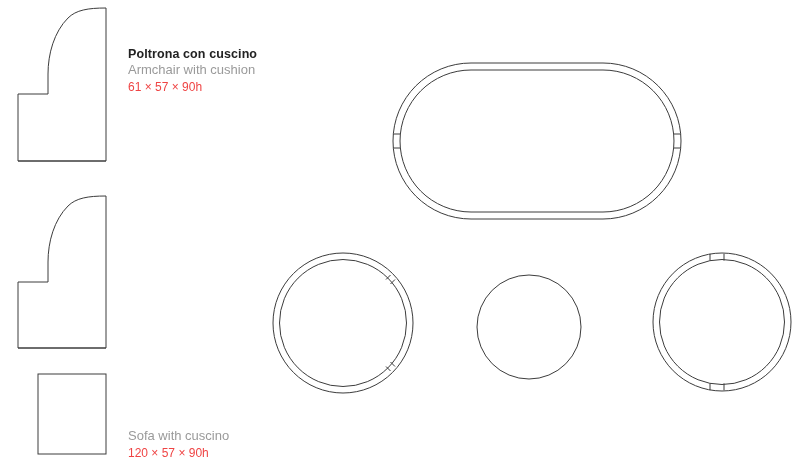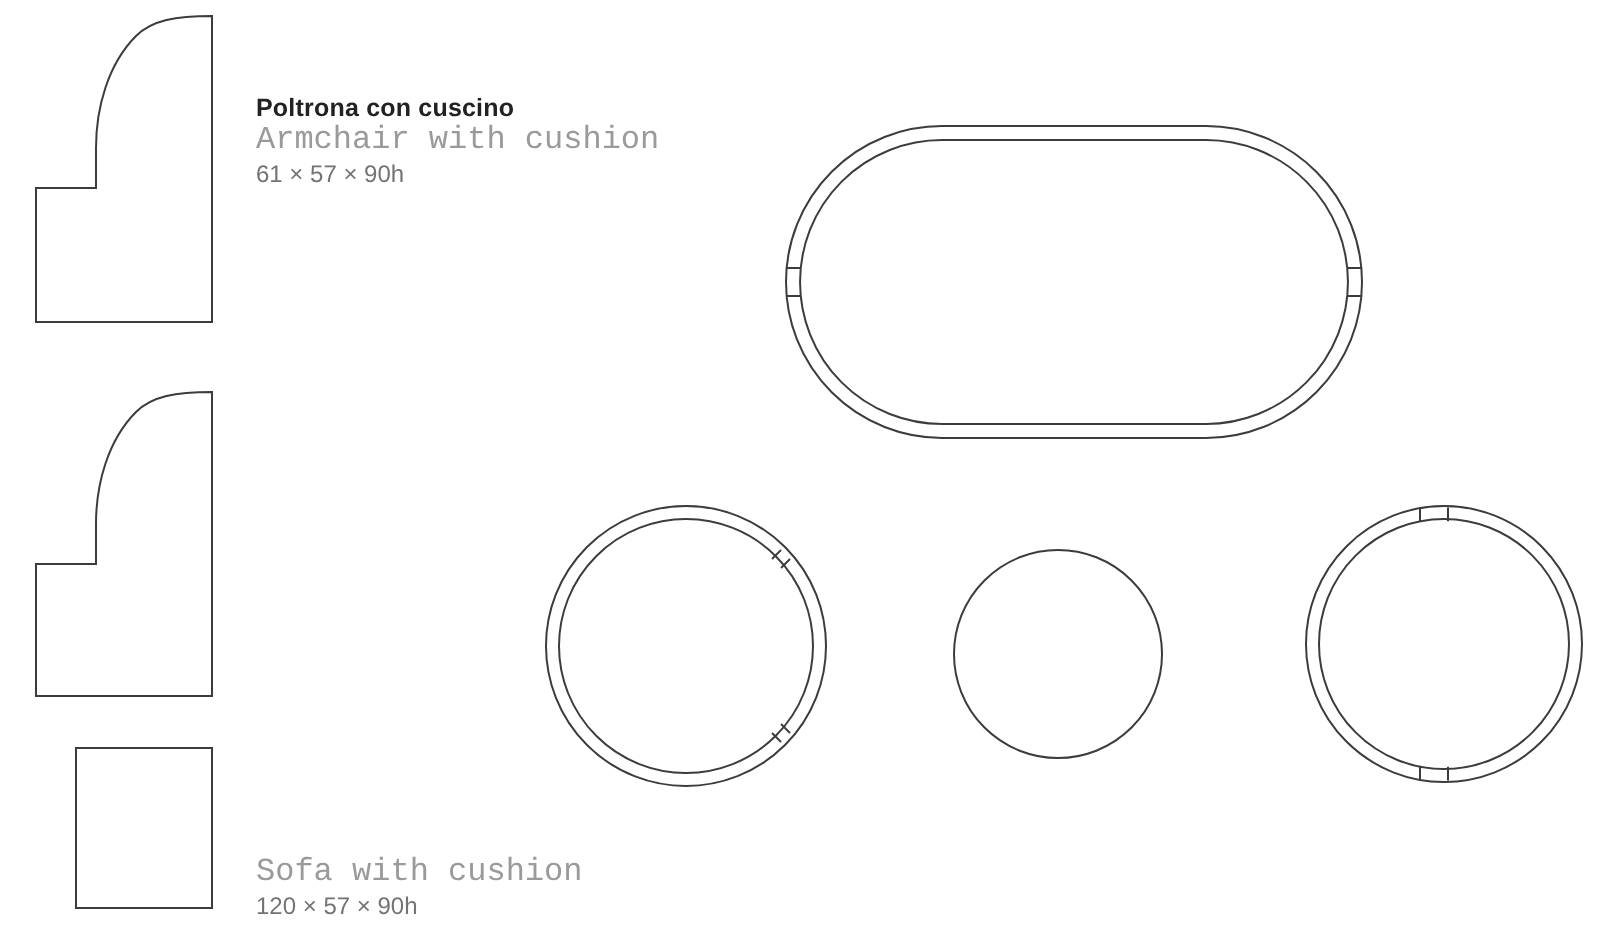--- a/index.html
+++ b/index.html
@@ -36,29 +36,28 @@
   }
   .name {
     font-size: 12.5px;
     font-weight: bold;
     color: #222222;
     letter-spacing: 0.1px;
     line-height: 16px;
     white-space: nowrap;
   }
   .sub {
-    font-size: 16px;
+    font-size: 13px;
     color: #9a9a9a;
     line-height: 16px;
     white-space: nowrap;
-    font-family: Liberation Mono, monospace;
   }
   .dims {
     font-size: 12px;
-    color: #737373;
+    color: #ef4444;
     line-height: 16px;
     white-space: nowrap;
     margin-top: 1px;
   }
 
   
   #entry-armchair { top: 6px; }
   #entry-armchair .labels { top: 40px; }
   #entry-sofa { top: 196px; }
   #entry-sofa .labels { top: 232px; }
@@ -107,21 +106,21 @@
   </div>
 
   <div class="entry" id="entry-sofa">
     <div class="glyph">
       <svg width="110" height="160" viewBox="0 0 110 160">
         <path class="ln" d="M8 152 L8 86 L38 86 L38 66 C38 46 44 24 58 10 C66 2 78 0 96 0 L96 152 Z"></path>
         <path class="ln" d="M8 152 L96 152"></path>
       </svg>
     </div>
     <div class="labels">
-      <div class="sub">Sofa with cushion</div>
+      <div class="sub">Sofa with cuscino</div>
       <div class="dims">120 × 57 × 90h</div>
     </div>
   </div>
 
   <div class="entry" id="entry-table">
     <div class="glyph">
       <svg width="110" height="90" viewBox="0 0 110 90">
         <rect class="ln-fill" x="28" y="4" width="68" height="80"></rect>
       </svg>
     </div>

